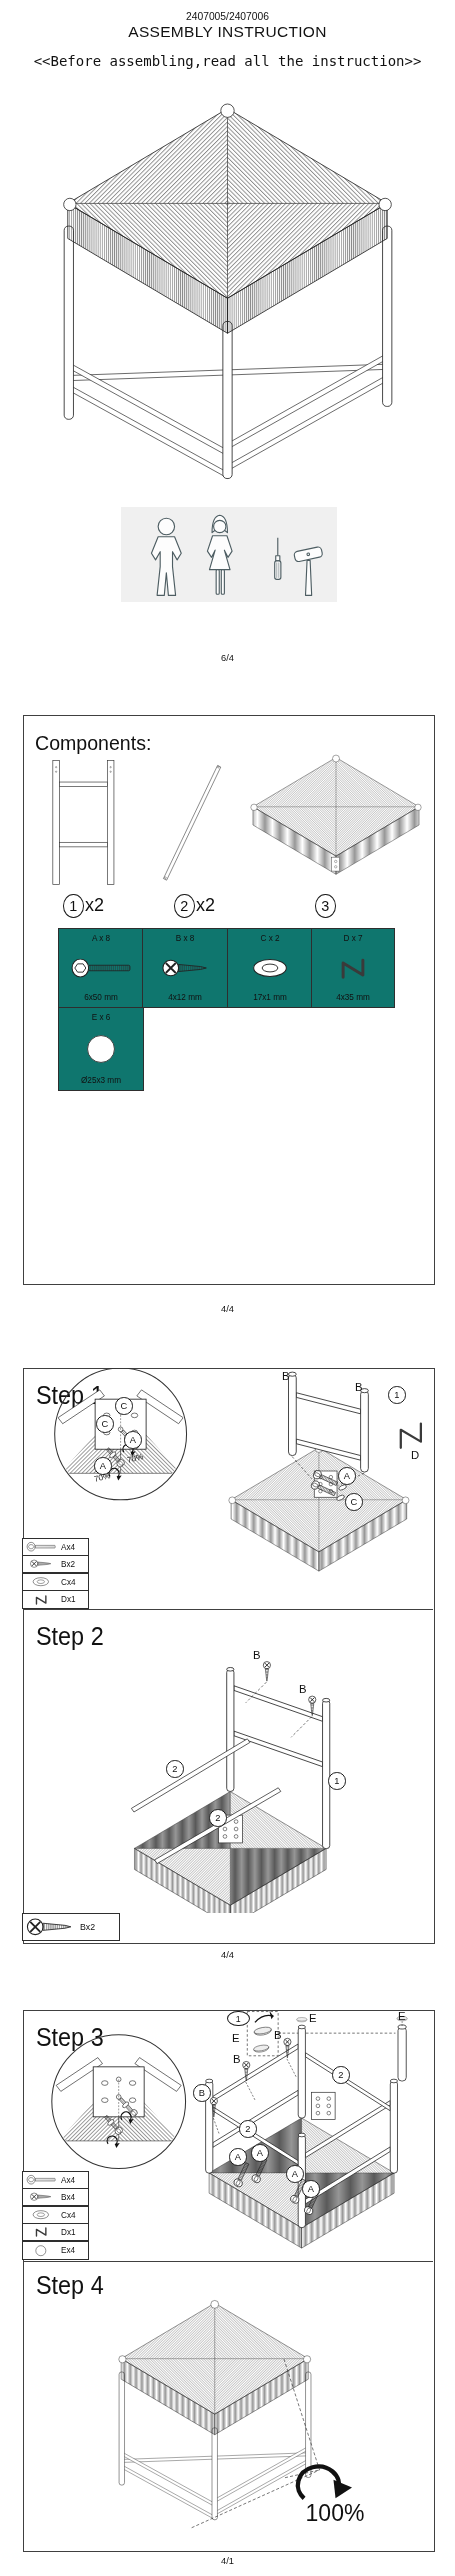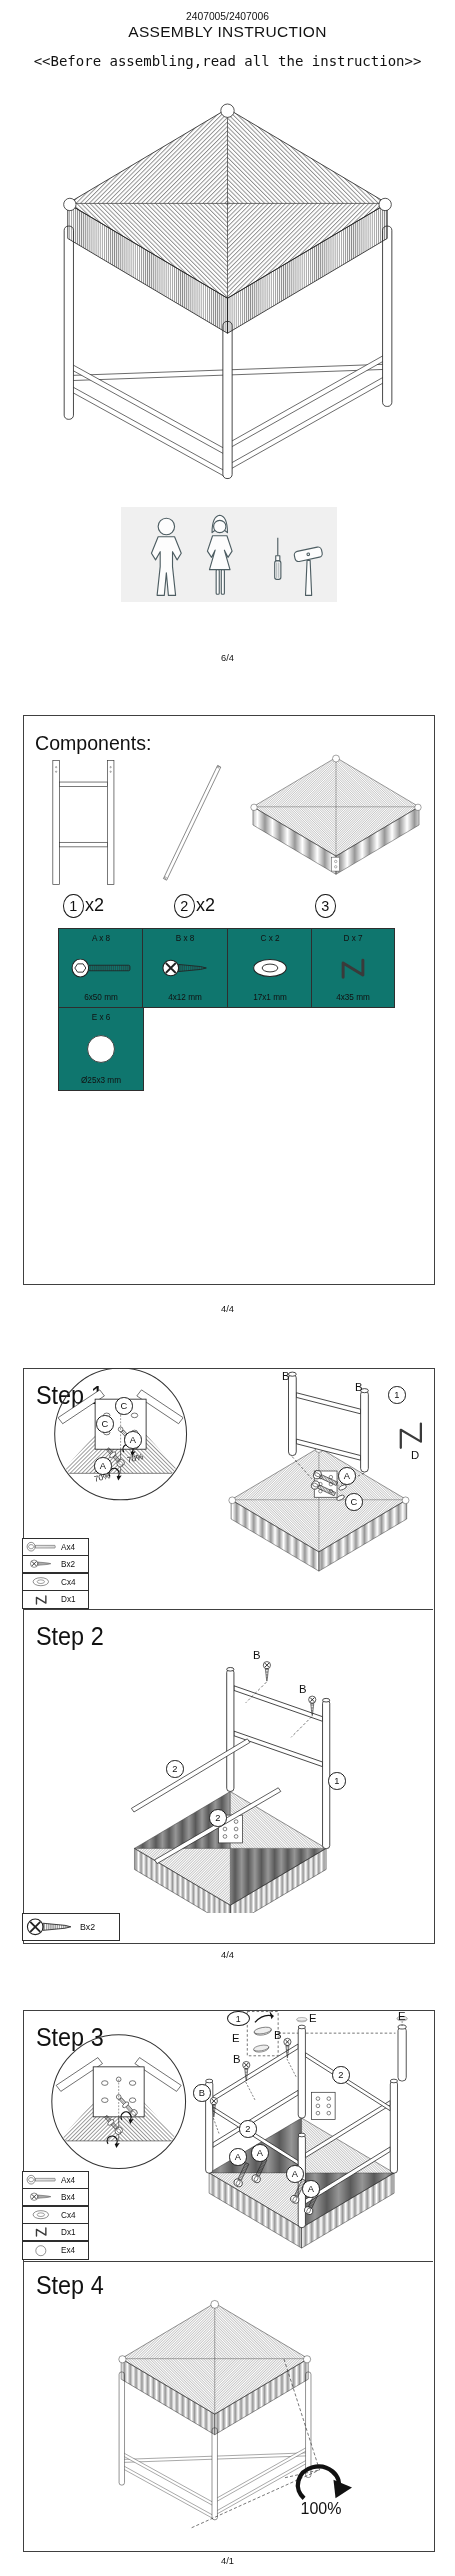--- a/index.html
+++ b/index.html
@@ -531,19 +531,19 @@
     <div class="stephead" style="left:36px;top:2270px">Step 4</div>
 
     <svg class="abs" style="left:23px;top:2261px" width="410" height="289" viewBox="0 0 795 560">
       <use href="#benchFull" transform="translate(160,57) scale(0.585)"></use>
       <path d="M506,190 L575,405 M327,517 L575,405 M508,420 L575,405" stroke="#222" stroke-width="1.2" stroke-dasharray="6 4" fill="none"></path>
       <g>
         <path d="M545,460 A40,36 0 1 1 612,442" fill="none" stroke="#111" stroke-width="8.5"></path>
         <polygon points="602,424 638,439 606,460" fill="#111"></polygon>
       </g>
     </svg>
-    <div class="abs" style="left:280px;top:2500px;width:82px;text-align:center;font-size:16px">100%</div>
+    <div class="abs" style="left:294px;top:2500px;width:82px;text-align:center;font-size:23px">100%</div>
 
     <div class="abs ctr pfoot" style="top:2556px">4/1</div>
   </section>
 
 </div>
 
 
 </body></html>

